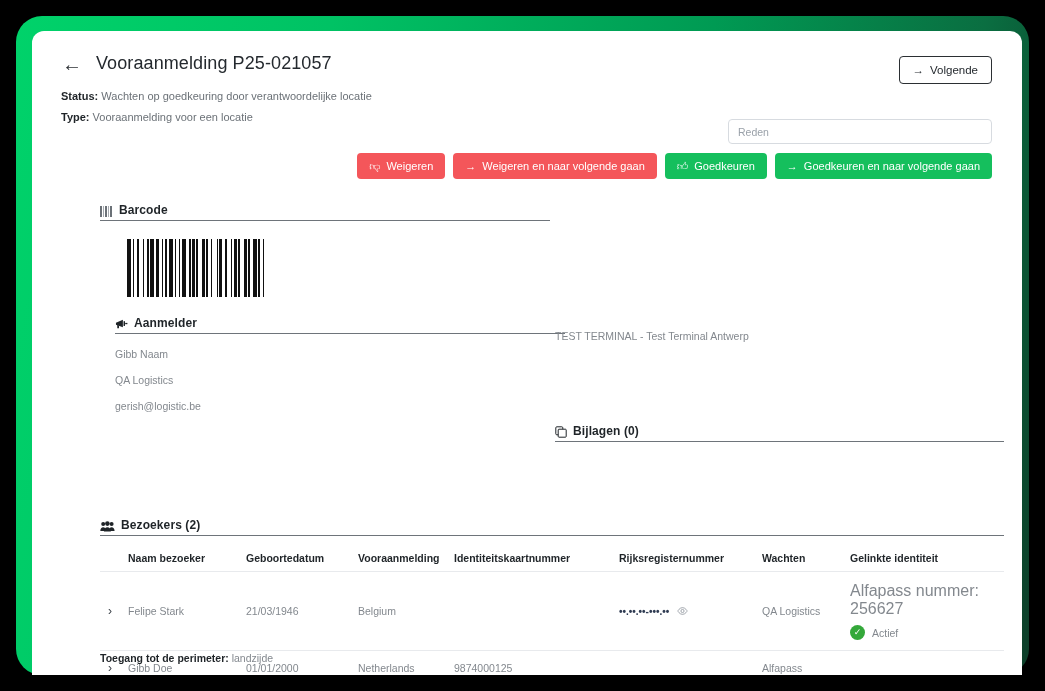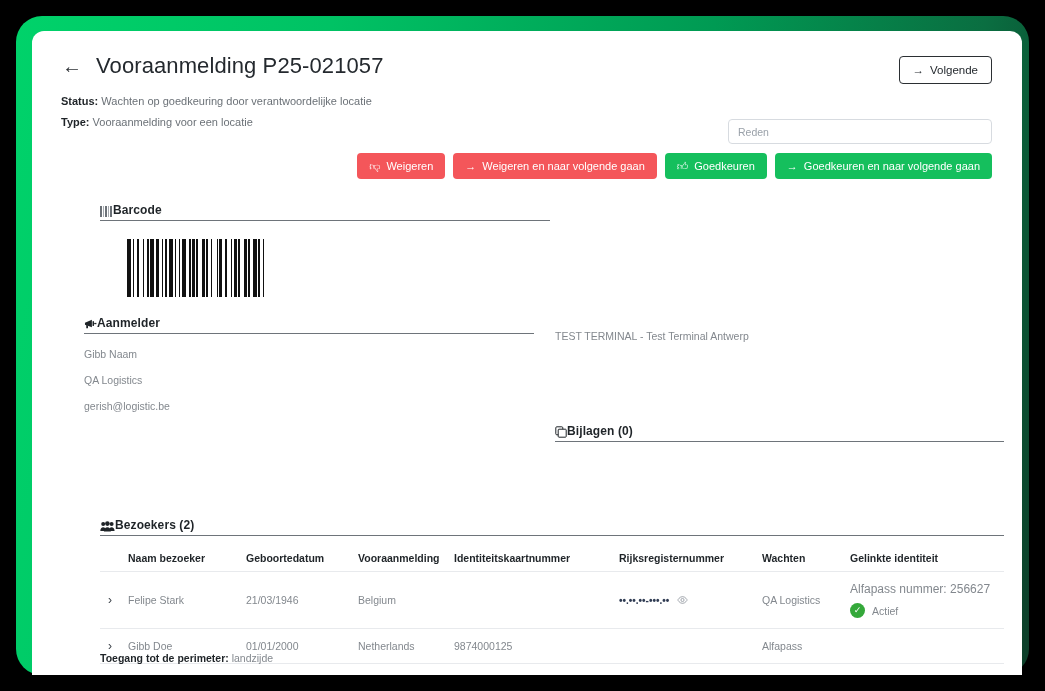--- a/index.html
+++ b/index.html
@@ -35,21 +35,21 @@
   
   .page-head {
     display: flex; align-items: center; gap: 14px;
     padding: 22px 0 0 30px;
   }
   .back-arrow {
     font-size: 20px; color: #2b2f33; line-height: 1;
     width: 20px; text-align: center; cursor: pointer;
   }
   .page-title {
-    font-size: 22px; font-weight: 400; color: #24292e; letter-spacing: .1px;
+    font-size: 18px; font-weight: 400; color: #24292e; letter-spacing: .1px;
   }
   .btn-volgende {
     position: absolute; right: 30px; top: 25px;
     border: 1px solid #2b2f33; background: #fff; color: #24292e;
     border-radius: 4px; font-size: 11.5px; padding: 7px 13px;
     display: inline-flex; align-items: center; gap: 6px; cursor: pointer;
     font-family: "Liberation Sans", sans-serif;
   }
   .meta { padding: 16px 0 0 29px; }
   .meta-row { font-size: 11px; color: #6b7177; margin-bottom: 9px; }
@@ -74,38 +74,38 @@
     font-family: "Liberation Sans", sans-serif;
   }
   .abtn.red { background: #f4565a; }
   .abtn.red2 { background: #f4565a; }
   .abtn.green { background: #15bf5d; }
   .abtn.green2 { background: #15bf5d; }
   .abtn .gly { font-size: 11px; line-height: 1; display: inline-block; }
 
   
   .sec-head {
-    display: flex; align-items: flex-end; gap: 0;
+    display: flex; align-items: flex-end; gap: 6px;
     border-bottom: 1px solid #6e747a;
     padding-bottom: 3px;
   }
   .sec-head .sicon { display: inline-flex; align-items: center; }
   .sec-head .stitle {
     font-size: 12px; font-weight: 700; color: #1f2428; letter-spacing: .1px;
     white-space: nowrap;
   }
   .sec-head .rule { flex: 1; }
 
   
   .block { position: absolute; }
   #barcode-block { left: 68px; top: 172px; width: 450px; }
   .barcode-img { margin-top: 18px; margin-left: 27px; display: flex; height: 58px; }
   .barcode-img i { display: block; height: 58px; }
 
-  #aanmelder-block { left: 52px; top: 285px; width: 450px; }
+  #aanmelder-block { left: 83px; top: 285px; width: 450px; }
   #locatie-block   { left: 523px; top: 285px; width: 449px; }
   #details-block   { left: 68px; top: 393px; width: 450px; }
   #bijlagen-block  { left: 523px; top: 393px; width: 449px; }
   .lines { margin-top: 14px; }
   .lines div { font-size: 10.5px; color: #83888e; margin-bottom: 14px; }
 
   #bezoekers-block { left: 68px; top: 487px; width: 904px; }
 
   
   table.visitors { width: 100%; border-collapse: collapse; margin-top: 9px; }
@@ -115,21 +115,21 @@
     white-space: nowrap;
   }
   table.visitors td {
     font-size: 10.5px; color: #83888e; padding: 10px 6px 10px 0;
     border-bottom: 1px solid #e8eaed; vertical-align: middle;
   }
   table.visitors tr > *:first-child { width: 28px; padding-left: 8px; }
   .chev { color: #3b4148; font-size: 12px; cursor: pointer; display:inline-block; }
   .masked { display: inline-flex; align-items: center; gap: 8px; }
   .dots { letter-spacing: 0px; font-size: 10px; color: #2f3b52; font-weight: 700;}
-  .ident-cell .num { color: #83888e; font-size: 12px; margin-bottom: 7px; }
+  .ident-cell .num { color: #83888e; font-size: 16px; margin-bottom: 7px; }
   .ident-cell .status { display: flex; align-items: center; gap: 7px; }
   .check-badge {
     width: 15px; height: 15px; border-radius: 50%; background: #34a83a;
     display: inline-flex; align-items: center; justify-content: center;
     color: #fff; font-size: 9px; line-height: 1;
   }
 
   
   #perimeter-block { left: 68px; top: 621px; width: 600px; }
   .perim { font-size: 10.5px; color: #83888e; }

